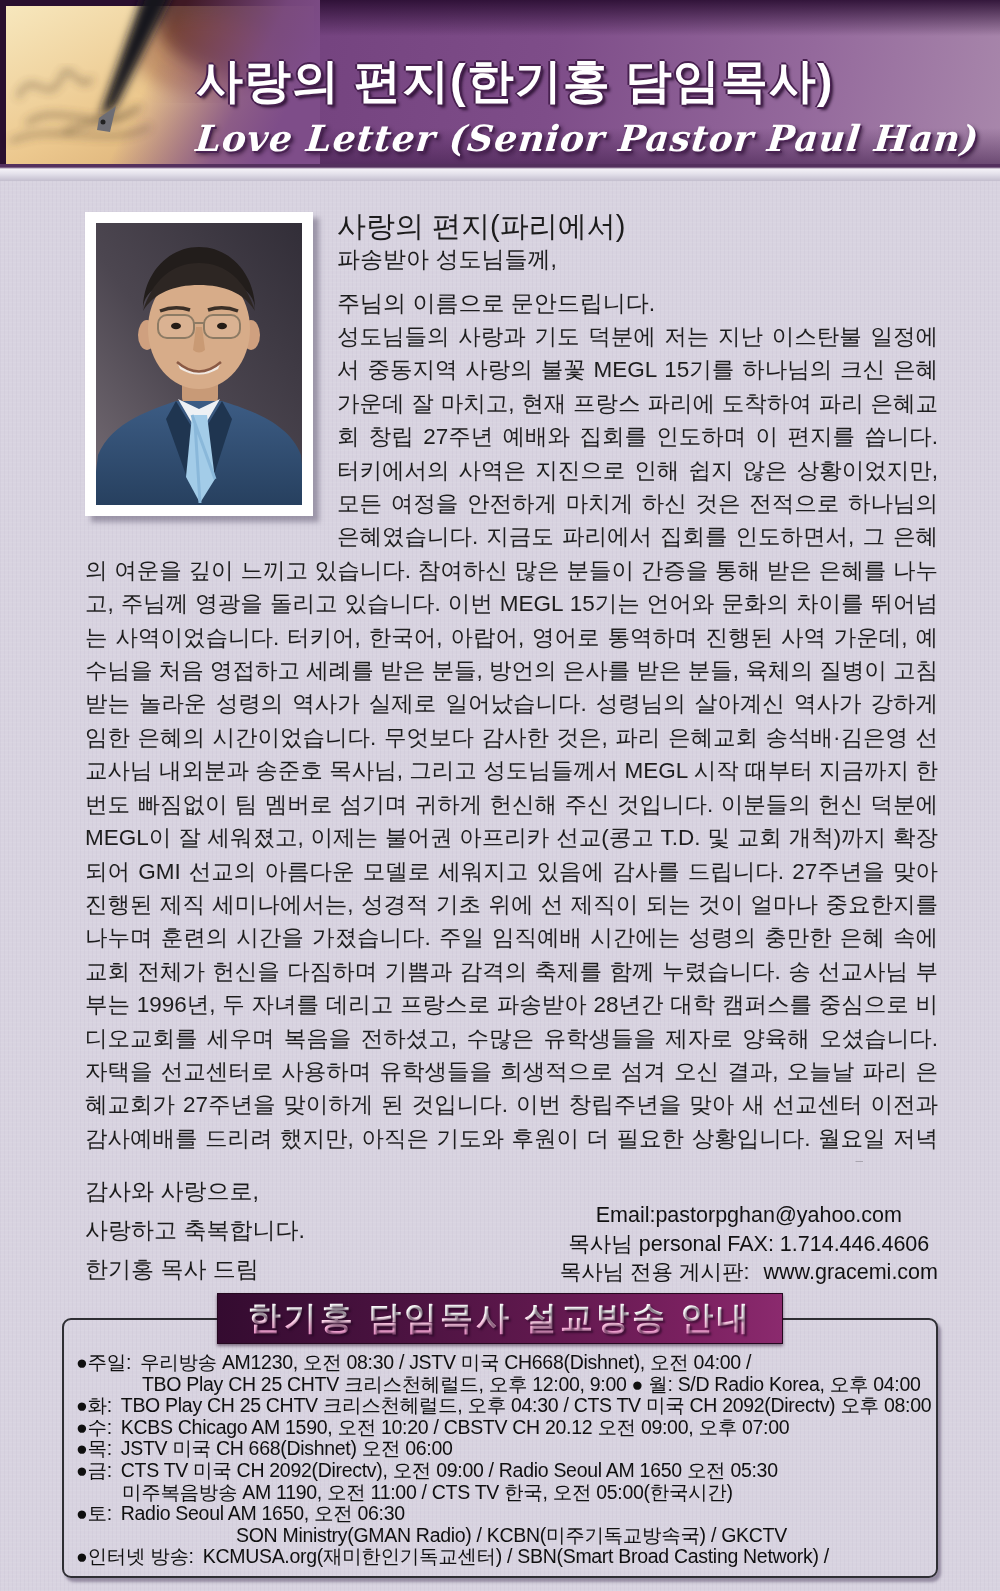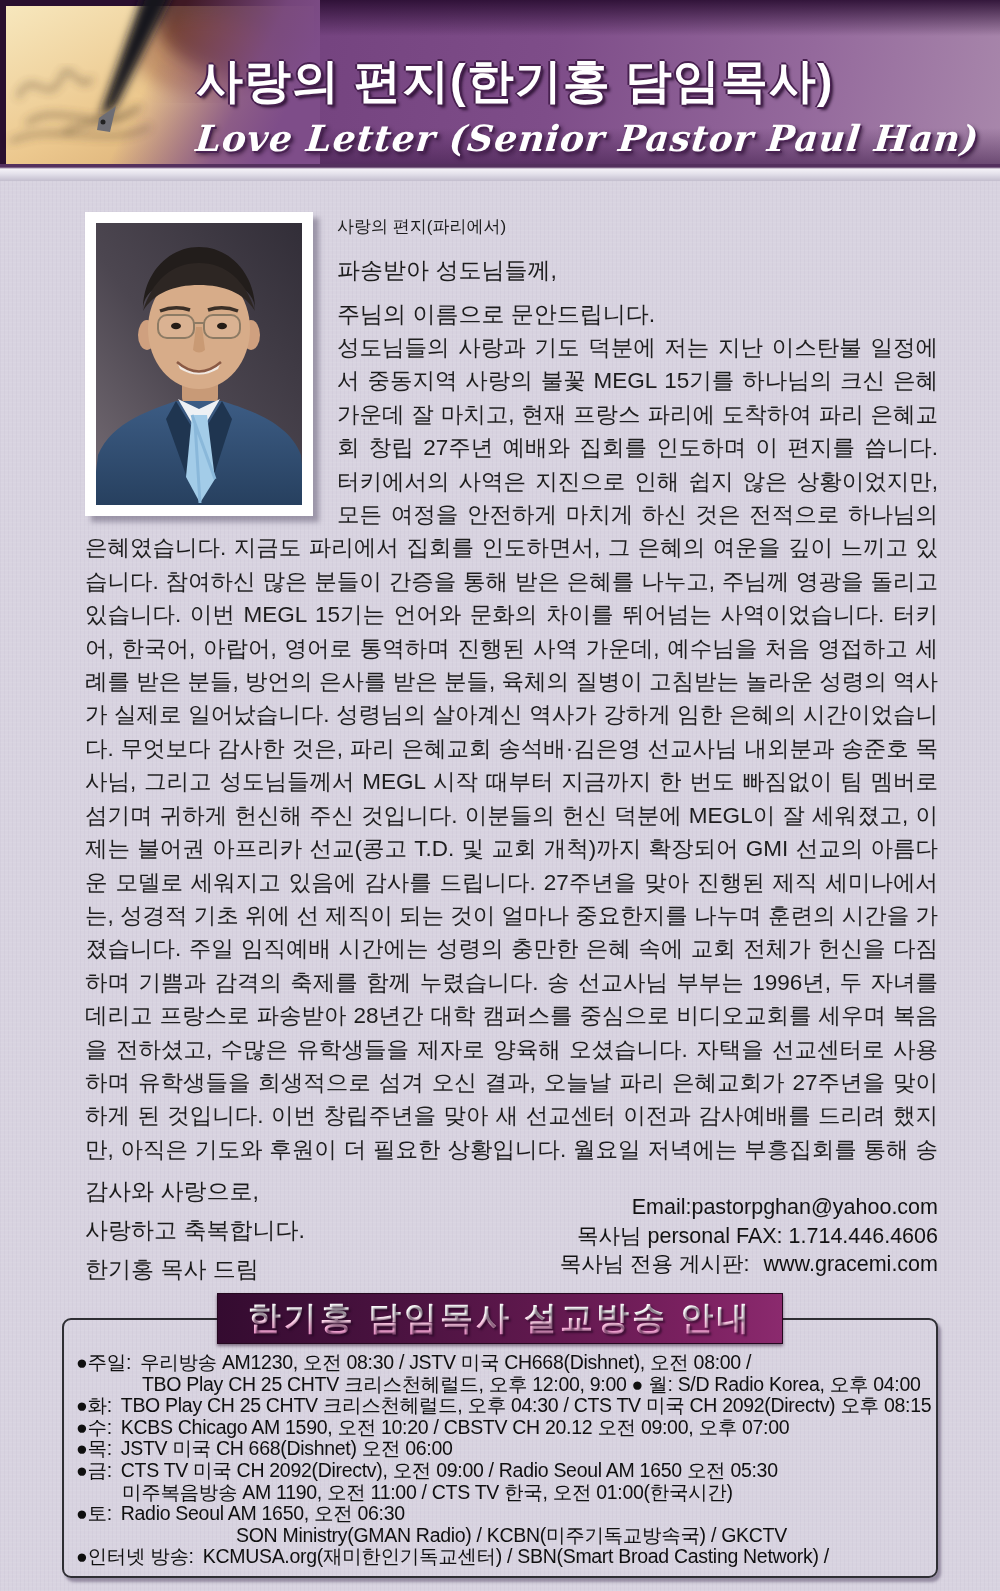--- a/index.html
+++ b/index.html
@@ -42,28 +42,28 @@
     background:linear-gradient(180deg,#54305e 0,#54305e 3px,#f4f2f7 5px,#e3e0ea 10px,#c3bece 17px);
   }
   
   .letter{ position:absolute; top:210px; left:85px; right:62px; height:952px; overflow:hidden; }
   .photo-frame{
     float:left; width:228px; height:304px; padding:11px; background:#ffffff;
     box-shadow:6px 6px 5px rgba(115,108,130,.6);
     margin:2px 24px 8px 0;
   }
   .photo-frame svg{ display:block; }
-  .lh{ font-size:17px; line-height:33px; margin-bottom:11px; }
+  .lh{ font-size:29px; line-height:33px; }
   .greet{ font-size:23px; line-height:33px; margin-bottom:11px; }
   .greet.last{ margin-bottom:0;padding-left:17px; }
   .bodytext{ font-size:22.5px; line-height:33.4px; text-align:justify; color:#1d1d1d; }
   
   .closing-row{ position:absolute; top:1172px; left:85px; right:62px; display:flex; justify-content:space-between; }
   .signature p{ font-size:23px; line-height:39px; }
-  .contact{ text-align:right; margin-top:21px; }
+  .contact{ text-align:center; margin-top:29px; }
   .contact p{ font-size:21.5px; line-height:28.5px; color:#111; }
   .contact .url{ padding-left:14px; }
   
   .broadcast{ position:absolute; top:1293px; left:62px; right:62px; }
   .banner{
     position:relative; z-index:2; width:566px; height:51px; margin:0 auto -26px auto;
     background:linear-gradient(90deg,#340b30 0%,#49123f 30%,#62194f 60%,#7c2161 85%,#8b2a6e 100%);
     border:1px solid #24081f; box-shadow:0 2px 3px rgba(40,10,40,.5);
     display:flex; align-items:center; justify-content:center;
   }
@@ -184,26 +184,26 @@
       <p>목사님 personal FAX: 1.714.446.4606</p>
       <p><span>목사님 전용 게시판:</span><span class="url">www.gracemi.com</span></p>
     </div>
   </div>
 
   <section class="broadcast">
     <div class="banner">
       <span class="banner-text">한기홍 담임목사 설교방송 안내</span>
     </div>
     <div class="sched-box">
-      <div class="sline"><span class="d">●주일:</span><span class="t">우리방송 AM1230, 오전 08:30 / JSTV 미국 CH668(Dishnet), 오전 08:00 /</span></div>
+      <div class="sline"><span class="d">●주일:</span><span class="t">우리방송 AM1230, 오전 08:30 / JSTV 미국 CH668(Dishnet), 오전 04:00 /</span></div>
       <div class="sline ind-a"><span class="d"></span><span class="t">TBO Play CH 25 CHTV 크리스천헤럴드, 오후 12:00, 9:00 ● 월: S/D Radio Korea, 오후 04:00</span></div>
-      <div class="sline"><span class="d">●화:</span><span class="t">TBO Play CH 25 CHTV 크리스천헤럴드, 오후 04:30 / CTS TV 미국 CH 2092(Directv) 오후 08:15</span></div>
+      <div class="sline"><span class="d">●화:</span><span class="t">TBO Play CH 25 CHTV 크리스천헤럴드, 오후 04:30 / CTS TV 미국 CH 2092(Directv) 오후 08:00</span></div>
       <div class="sline"><span class="d">●수:</span><span class="t">KCBS Chicago AM 1590, 오전 10:20 / CBSTV CH 20.12 오전 09:00, 오후 07:00</span></div>
       <div class="sline"><span class="d">●목:</span><span class="t">JSTV 미국 CH 668(Dishnet) 오전 06:00</span></div>
       <div class="sline"><span class="d">●금:</span><span class="t">CTS TV 미국 CH 2092(Directv), 오전 09:00 / Radio Seoul AM 1650 오전 05:30</span></div>
-      <div class="sline ind-b"><span class="d"></span><span class="t">미주복음방송 AM 1190, 오전 11:00 / CTS TV 한국, 오전 01:00(한국시간)</span></div>
+      <div class="sline ind-b"><span class="d"></span><span class="t">미주복음방송 AM 1190, 오전 11:00 / CTS TV 한국, 오전 05:00(한국시간)</span></div>
       <div class="sline"><span class="d">●토:</span><span class="t">Radio Seoul AM 1650, 오전 06:30</span></div>
       <div class="sline ind-c"><span class="d"></span><span class="t">SON Ministry(GMAN Radio) / KCBN(미주기독교방속국) / GKCTV</span></div>
       <div class="sline"><span class="d">●인터넷 방송:</span><span class="t">KCMUSA.org(재미한인기독교센터) / SBN(Smart Broad Casting Network) /</span></div>
     </div>
   </section>
 
 </div>
 
 </body></html>

